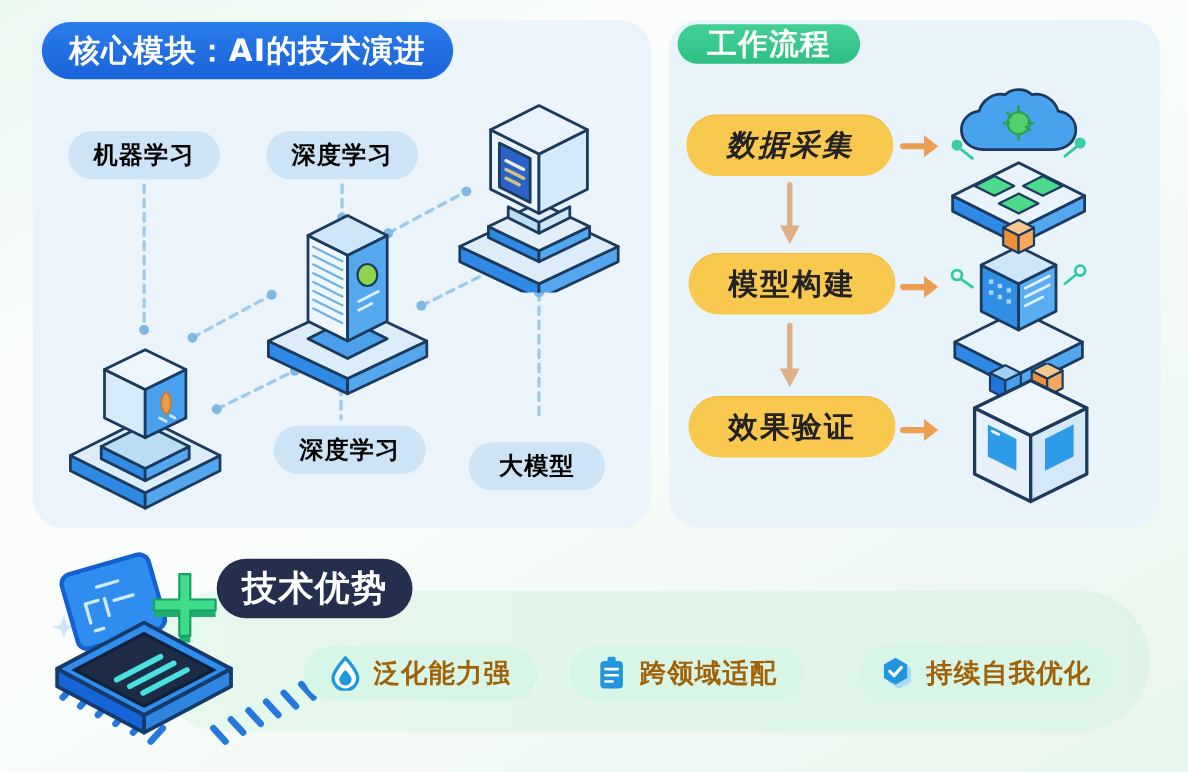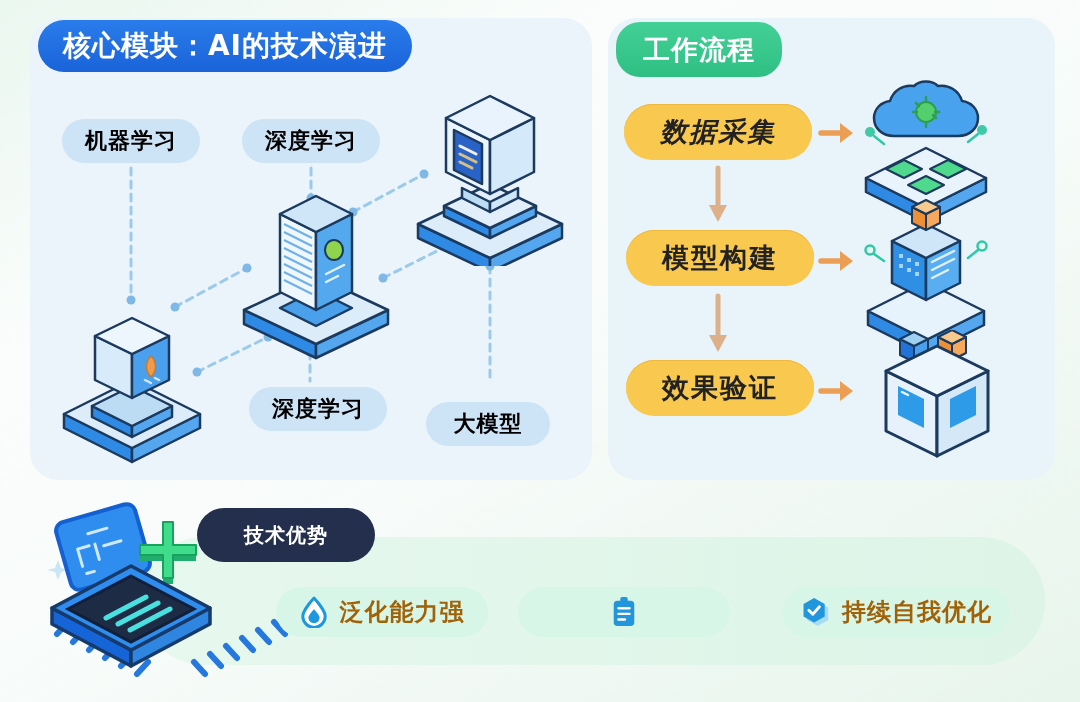--- a/index.html
+++ b/index.html
@@ -120,21 +120,21 @@
     <path d="M84 8 L128 30 L84 52 L40 30 Z" fill="#e8f3fd"></path>
   </g>
   <path d="M48 42 L76 56 L76 96 L48 82 Z" fill="#2a63c8" stroke="#1b3a5e" stroke-width="2.5" stroke-linejoin="round"></path>
   <g stroke-linecap="round" stroke-width="3">
     <line x1="54" y1="58" x2="70" y2="66" stroke="#f0efe0"></line>
     <line x1="54" y1="66" x2="70" y2="74" stroke="#d8c080"></line>
     <line x1="54" y1="74" x2="66" y2="80" stroke="#d8c080"></line>
   </g>
 </svg>
 
-<div class="abs pill title-pill" style="left:616px;top:22px;width:166px;height:55px;border-radius:24px;font-size:27px;background:linear-gradient(180deg,#43d096,#2fbf83);">工作流程</div>
+<div class="abs pill title-pill" style="left:616px;top:22px;width:166px;height:36px;border-radius:24px;font-size:27px;background:linear-gradient(180deg,#43d096,#2fbf83);">工作流程</div>
 
 <div class="abs pill step-pill" style="left:624px;top:104px;width:188px;height:56px;font-style:italic;">数据采集</div>
 <div class="abs pill step-pill" style="left:626px;top:230px;width:188px;height:56px;">模型构建</div>
 <div class="abs pill step-pill" style="left:626px;top:360px;width:188px;height:56px;">效果验证</div>
 
 <svg class="abs" style="left:706px;top:165px;" width="24" height="60" viewBox="0 0 24 60">
   <line x1="12" y1="3" x2="12" y2="42" stroke="#ddb08a" stroke-width="5" stroke-linecap="round"></line>
   <path d="M3 40 L12 57 L21 40 Z" fill="#ddb08a"></path>
 </svg>
 <svg class="abs" style="left:706px;top:293px;" width="24" height="62" viewBox="0 0 24 62">
@@ -233,21 +233,21 @@
     <path d="M63 66 L114 41 L114 101 L63 126 Z" fill="#d4e8f8"></path>
     <path d="M63 16 L114 41 L63 66 L12 41 Z" fill="#eef6fd"></path>
   </g>
   <path d="M24 56 L50 69 L50 98 L24 85 Z" fill="#2e9be8"></path>
   <path d="M76 69 L102 56 L102 85 L76 98 Z" fill="#2e9be8"></path>
   <line x1="28" y1="62" x2="34" y2="65" stroke="#eaf6fe" stroke-width="2.5" stroke-linecap="round"></line>
 </svg>
 
 <div class="abs" style="left:140px;top:537px;width:905px;height:128px;border-radius:64px;background:linear-gradient(90deg,#e7f8ee,#ddf4e7);"></div>
 
-<div class="abs pill title-pill" style="left:197px;top:508px;width:178px;height:54px;border-radius:27px;font-size:20px;background:#232f4d;">技术优势</div>
+<div class="abs pill title-pill" style="left:197px;top:508px;width:178px;height:54px;border-radius:27px;font-size:32px;background:#232f4d;">技术优势</div>
 
 <svg class="abs" style="left:34px;top:490px;" width="292" height="212" viewBox="0 0 292 212">
   <path d="M24 70 L27 78 L35 80 L27 82 L24 90 L21 82 L13 80 L21 78 Z" fill="#c8e6f6"></path>
   <circle cx="38" cy="96" r="2.5" fill="#c8e6f6"></circle>
   <g transform="rotate(-16 69 57)">
     <rect x="28" y="22" width="82" height="70" rx="9" fill="#2f8df0" stroke="#1460d0" stroke-width="4"></rect>
     <g stroke="#cfe9ff" stroke-width="3" stroke-linecap="round" fill="none">
       <path d="M44 52 L44 70 M44 52 L56 52"></path>
       <line x1="62" y1="52" x2="62" y2="68"></line>
       <line x1="58" y1="40" x2="78" y2="40"></line>
@@ -299,20 +299,21 @@
 <div class="abs pill adv-pill" style="left:518px;top:587px;width:212px;height:50px;">
   <svg width="28" height="32" viewBox="0 0 30 34">
     <rect x="11" y="1" width="8" height="7" rx="2" fill="#2196dd"></rect>
     <rect x="4" y="5" width="22" height="27" rx="4" fill="#2196dd"></rect>
     <g stroke="#ffffff" stroke-width="2.5" stroke-linecap="round">
       <line x1="9" y1="13" x2="21" y2="13"></line>
         <line x1="9" y1="19" x2="21" y2="19"></line>
         <line x1="9" y1="25" x2="16" y2="25"></line>
     </g>
   </svg>
+  <span class="txt">跨领域适配</span>
 </div>
 
 <div class="abs pill adv-pill" style="left:782px;top:587px;width:228px;height:50px;">
   <svg width="30" height="32" viewBox="0 0 34 36">
     <path d="M20 6 L32 13 V27 L20 34 L8 27 V13 Z" fill="#a8dcf4"></path>
     <path d="M16 2 L28 9 V23 L16 30 L4 23 V9 Z" fill="#2196dd"></path>
     <path d="M10 16 L14.5 20.5 L22 12" fill="none" stroke="#ffffff" stroke-width="3.2" stroke-linecap="round" stroke-linejoin="round"></path>
   </svg>
   <span class="txt">持续自我优化</span>
 </div>

